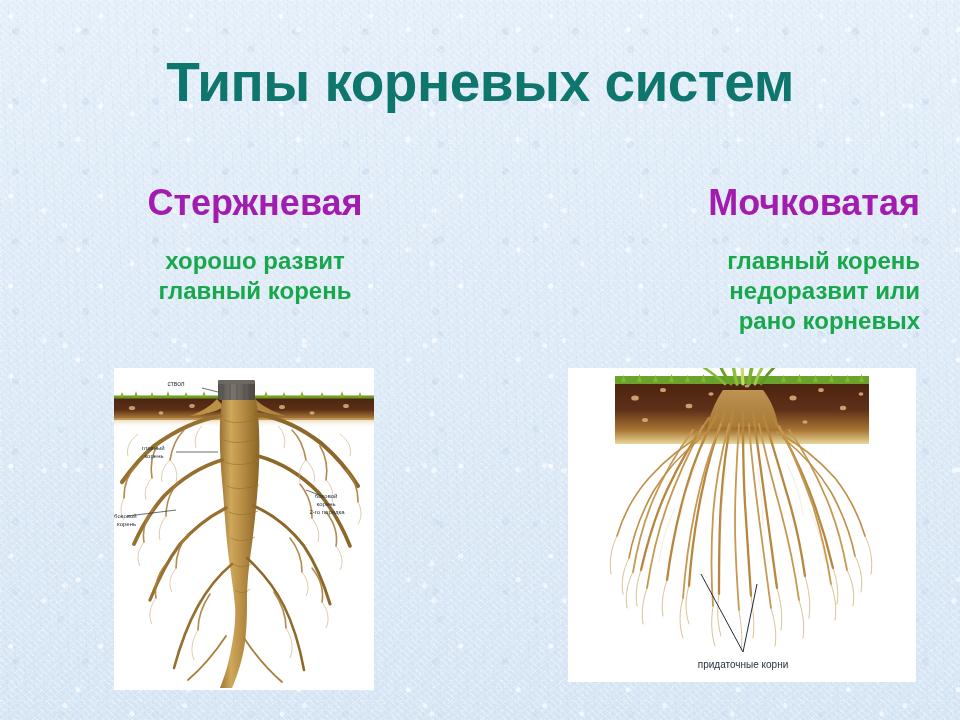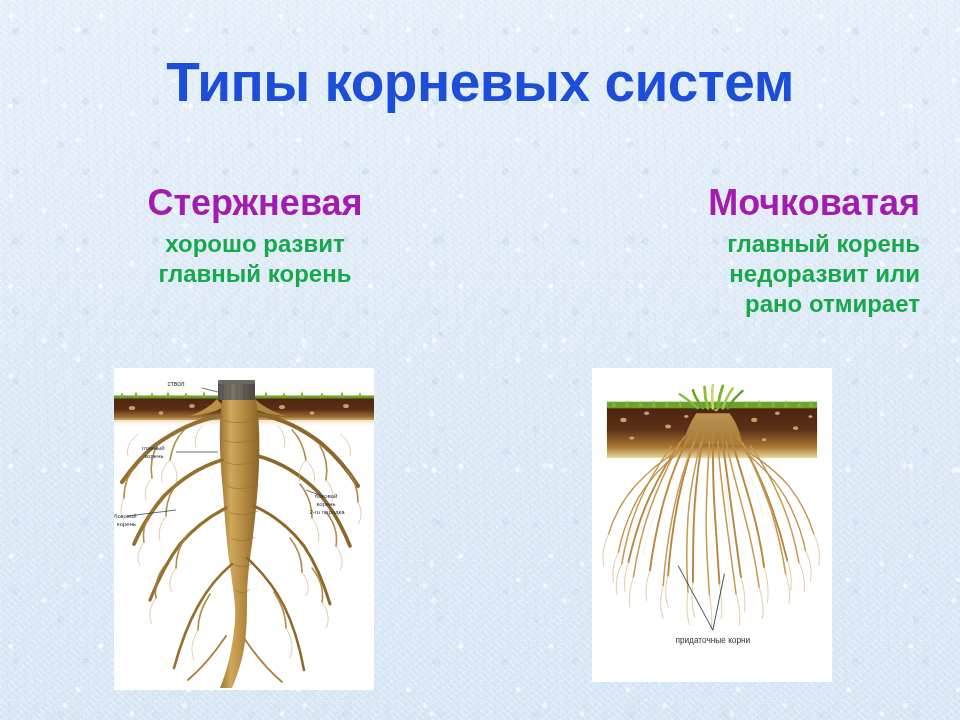--- a/index.html
+++ b/index.html
@@ -39,46 +39,46 @@
       repeating-linear-gradient(-37deg, rgba(255,255,255,.22) 0 1px, transparent 1px 6px),
       repeating-linear-gradient(87deg, rgba(186,208,231,.18) 0 1px, transparent 1px 9px);
   }
   #page{position:absolute;inset:0;}
 
   
   .title{
     position:absolute;top:52px;left:0;width:960px;
     text-align:center;
     font-size:55px;line-height:60px;font-weight:bold;
-    color:#1d4ed8;
+    color:#0f766e;
     letter-spacing:-.5px;
     white-space:nowrap;
   }
 
   
   .col{position:absolute;top:182px;width:430px;text-align:center;}
   .col-left{left:40px;}
   .col-right{left:490px;text-align:right;}
 
   .col-head{
     font-size:36px;line-height:42px;font-weight:bold;
     color:#a21caf;
     white-space:nowrap;
   }
   .col-sub{
-    margin-top:5px;
+    margin-top:22px;
     font-size:24px;line-height:30px;font-weight:bold;
     color:#17a84c;
   }
   .col-sub div{white-space:nowrap;}
 
   
   .fig{position:absolute;background:#ffffff;overflow:hidden;}
   #fig-taproot{left:114px;top:368px;width:260px;height:322px;}
-  #fig-fibrous{left:568px;top:368px;width:240px;height:314px;margin-left:24px;}
+  #fig-fibrous{left:568px;top:368px;width:348px;height:314px;}
   .fig svg{display:block;width:100%;height:100%;}
   .lbl{font-family:"Liberation Sans", sans-serif;fill:#24323f;}
 </style>
 </head>
 <body>
 
 <div id="bg"></div>
 
 <div id="page">
 
@@ -287,21 +287,21 @@
         <tspan x="213" dy="8">2-го порядка</tspan>
       </text>
     </svg>
   </div>
 
   <div class="col col-right">
     <div class="col-head">Мочковатая</div>
     <div class="col-sub">
       <div>главный корень</div>
       <div>недоразвит или</div>
-      <div>рано отмирает</div>
+      <div>рано корневых</div>
     </div>
   </div>
 
   <div class="fig" id="fig-fibrous">
     <svg viewBox="0 0 290 314" xmlns="http://www.w3.org/2000/svg">
       <defs>
         <linearGradient id="soilR" x1="0" y1="0" x2="0" y2="1">
           <stop offset="0%" stop-color="#4b2310"></stop>
           <stop offset="45%" stop-color="#5e3018"></stop>
           <stop offset="78%" stop-color="#a97634"></stop>

